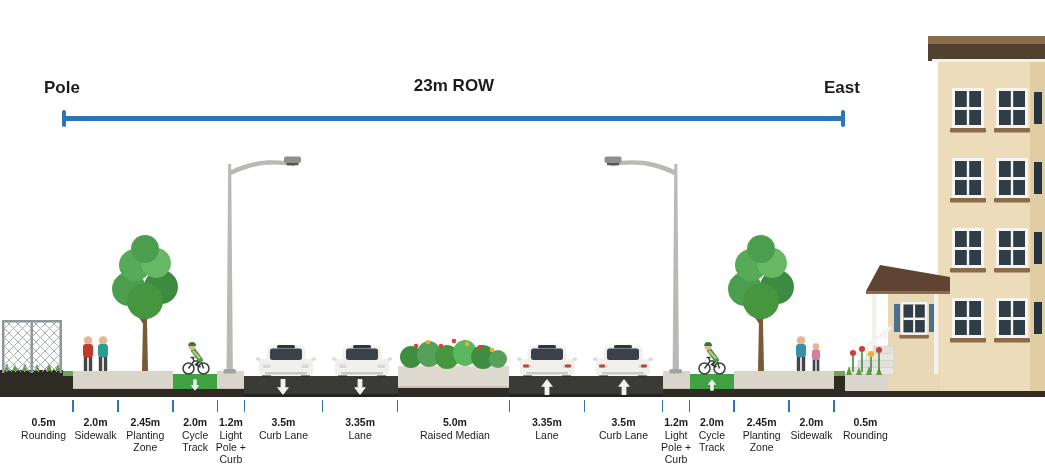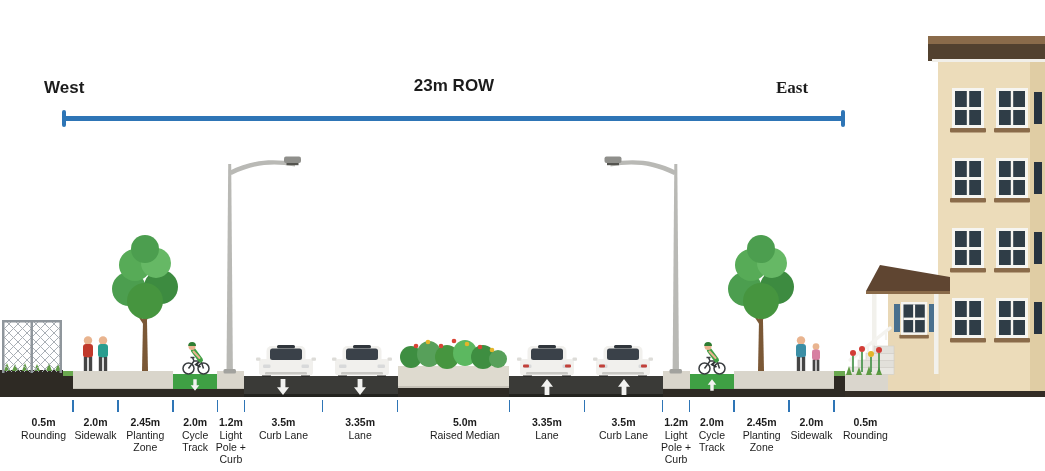--- a/index.html
+++ b/index.html
@@ -2,21 +2,21 @@
 <html style="--dimension-line: #2e75b6; --asphalt: #3a3a37; --sidewalk: #d9d5cb; --cycle: #3fa044; --median: #dedacf; --soil: #2e2a24; --grass: #6aa84f; --arrow: #f2f2f0; --text: #1c1c1c;"><head>
 <meta charset="utf-8">
 <style>
   * { margin:0; padding:0; box-sizing:border-box; }
   body { font-family:"Liberation Sans", sans-serif; background:#fff; }
   .canvas { position:relative; width:1045px; height:471px; background:#fff; overflow:hidden; }
 
   .hdr { position:absolute; font-weight:bold; font-size:17px; color:var(--text); z-index:4; }
   .hdr.west { left:44px; top:78px; }
   .hdr.row  { left:454px; top:76px; transform:translateX(-50%); }
-  .hdr.east { left:776px; top:78px;font-family:Liberation Serif, serif; }
+  .hdr.east { left:824px; top:78px; }
 
   .dim-line { position:absolute; left:62px; top:110px; width:783px; height:17px; z-index:4; }
   .dim-line .bar { position:absolute; left:0; right:0; top:6px; height:4.5px; background:var(--dimension-line); border-radius:2px; }
   .dim-line .cap { position:absolute; top:0; width:4px; height:17px; background:var(--dimension-line); border-radius:2px; }
   .cap.left { left:0; } .cap.right { right:0; }
 
   #strip-layer { position:absolute; inset:0; z-index:1; }
   .scene { position:absolute; inset:0; z-index:2; pointer-events:none; }
   #dims-layer { position:absolute; inset:0; z-index:3; }
 
@@ -34,21 +34,21 @@
   .tick { position:absolute; top:400px; width:1.6px; height:12px; background:var(--dimension-line); }
   .dim-label { position:absolute; top:404px; text-align:center; color:var(--text); }
   .meas { font-size:10.5px; font-weight:bold; line-height:13px; white-space:nowrap;margin-top:12px; }
   .segname { font-size:10.5px; line-height:12px; }
 </style>
 </head>
 <body>
 
 <div class="canvas">
 
-  <div class="hdr west">West</div>
+  <div class="hdr west">Pole</div>
   <div class="hdr row">23m ROW</div>
   <div class="hdr east">East</div>
 
   <div class="dim-line">
     <span class="cap left"></span>
     <span class="bar"></span>
     <span class="cap right"></span>
   </div>
 
   <div id="strip-layer">
@@ -293,21 +293,21 @@
       <div class="dim-label" style="left: 244.327px; width: 78.3px;">
         <div class="meas">3.5m</div>
         <div class="segname">Curb Lane</div>
       </div>
       <div class="tick" style="left: 321.827px;"></div>
       <div class="dim-label" style="left: 322.627px; width: 74.9443px;">
         <div class="meas">3.35m</div>
         <div class="segname">Lane</div>
       </div>
       <div class="tick" style="left: 396.771px;"></div>
-      <div class="dim-label" style="left: 409px; width: 111.857px;">
+      <div class="dim-label" style="left: 399px; width: 111.857px;">
         <div class="meas">5.0m</div>
         <div class="segname">Raised Median</div>
       </div>
       <div class="tick" style="left: 508.629px;"></div>
       <div class="dim-label" style="left: 509.429px; width: 74.9443px;">
         <div class="meas">3.35m</div>
         <div class="segname">Lane</div>
       </div>
       <div class="tick" style="left: 583.573px;"></div>
       <div class="dim-label" style="left: 584.373px; width: 78.3px;">

